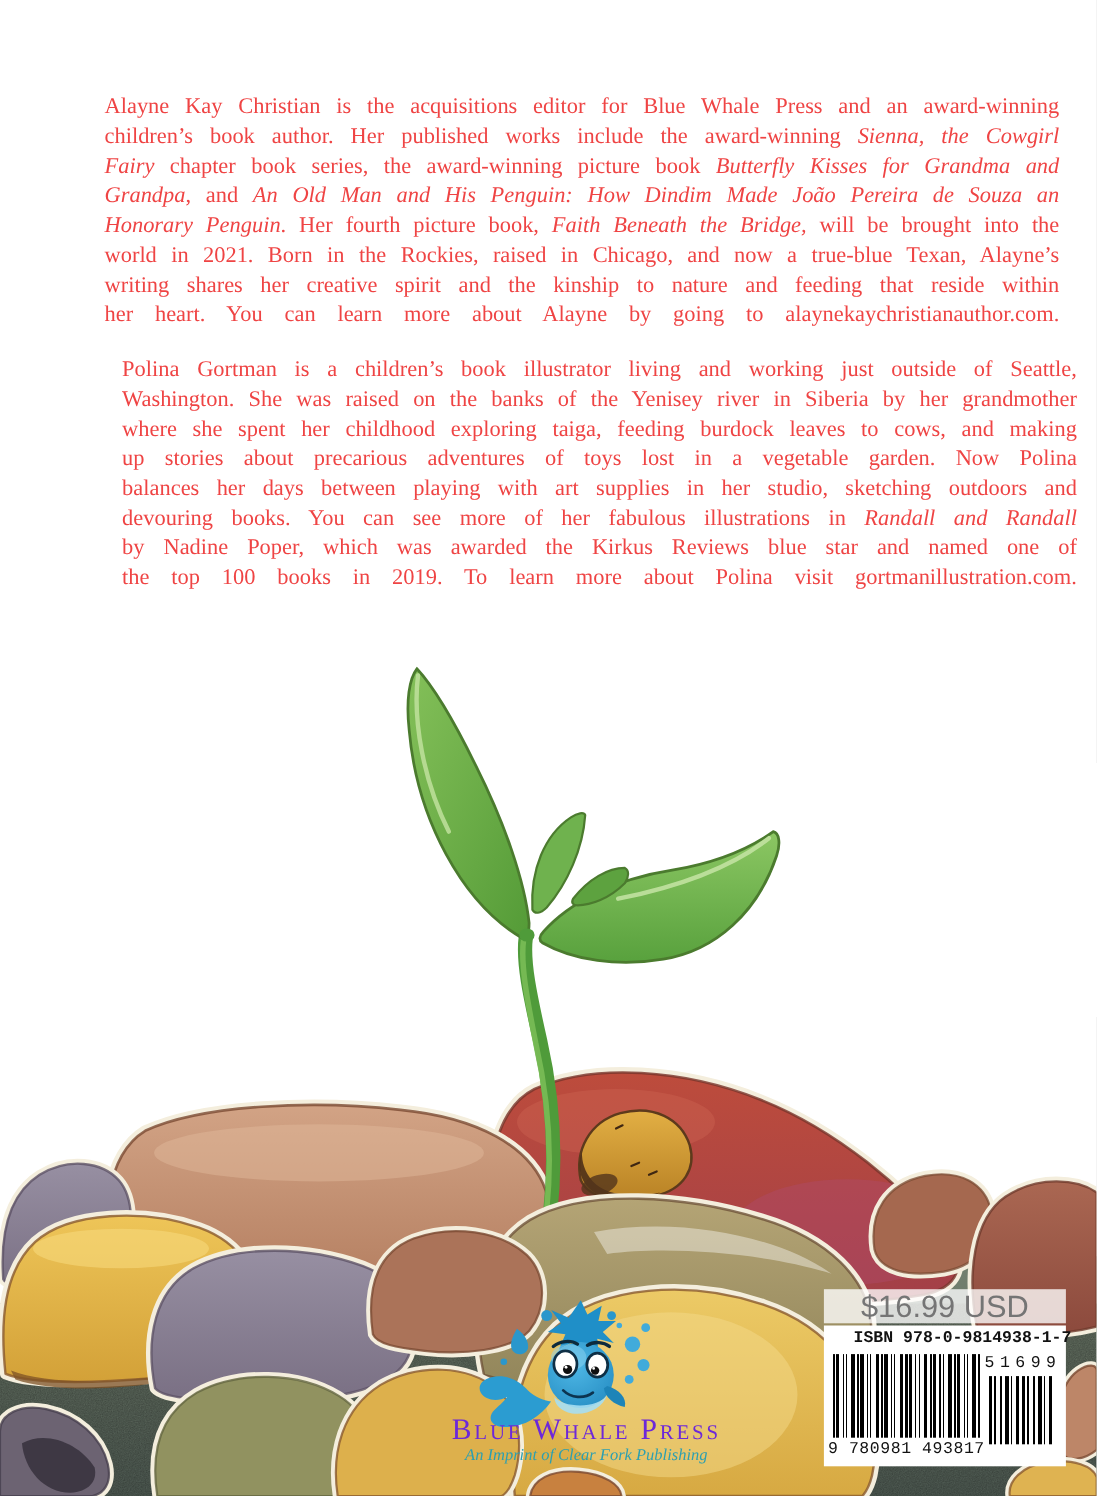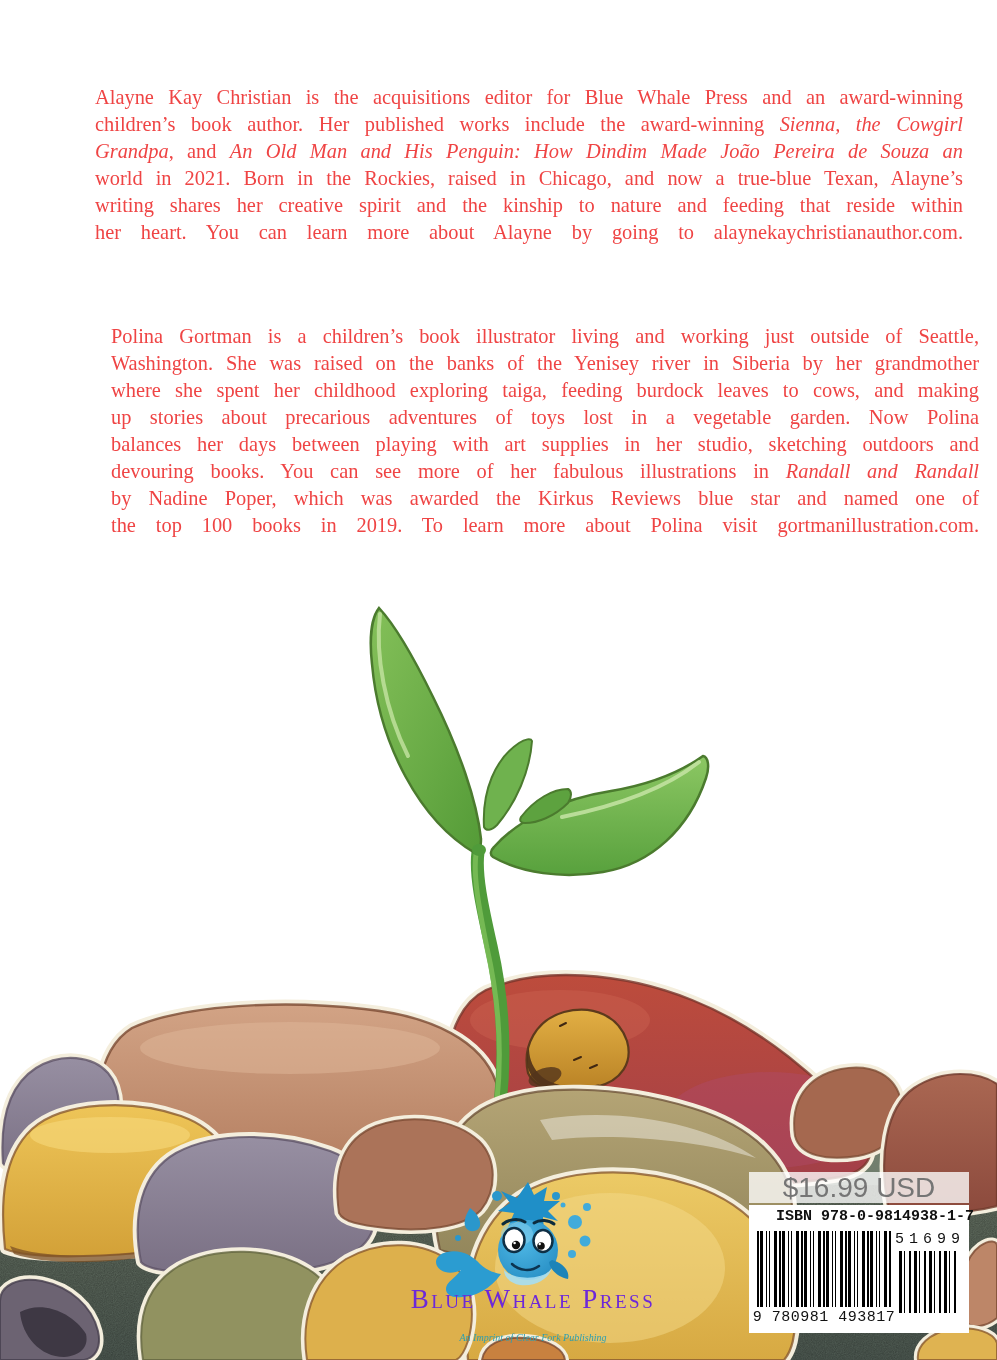--- a/index.html
+++ b/index.html
@@ -11,21 +11,21 @@
   .bio .tline{white-space:nowrap;text-align:justify;text-align-last:justify;height:27px;}
   .bio em{font-style:italic;}
   #author-bio{top:84px;}
   #illustrator-bio{top:323px;margin-left:16px;}
   
   .art{position:absolute;left:0;top:0;width:997px;height:1360px;z-index:1;}
   
   .press-wordmark{position:absolute;left:353px;top:1284px;width:360px;text-align:center;
       font-variant:small-caps;font-size:27px;letter-spacing:2.5px;color:#6d28d9;z-index:3;}
   .press-tagline{position:absolute;left:353px;top:1315px;width:360px;text-align:center;
-      font-style:italic;font-size:10px;color:#2d9fb0;z-index:3;margin-top:17px;}
+      font-style:italic;font-size:15px;color:#2d9fb0;z-index:3;}
   
   .price-tag{position:absolute;left:749px;top:1172px;width:220px;height:31px;
       background:rgba(255,255,255,.78);z-index:3;text-align:center;line-height:31px;
       font-family:"Liberation Sans",sans-serif;font-size:28px;color:#757575;}
   .barcode-box{position:absolute;left:749px;top:1205px;width:220px;height:128px;
       background:#ffffff;z-index:3;font-family:"Liberation Mono",monospace;color:#111;}
   .isbn-line{position:absolute;left:0;top:3px;width:252px;text-align:center;
       font-size:15px;font-weight:700;letter-spacing:0;}
   .bars-main{position:absolute;left:8px;top:26px;width:134px;height:76px;
       background:repeating-linear-gradient(90deg,#000 0 2px,#fff 2px 3px,#000 3px 6px,
@@ -244,21 +244,23 @@
         <circle cx="572" cy="1254" r="4"></circle>
           <circle cx="587" cy="1207" r="4"></circle>
           <circle cx="563" cy="1205" r="2.5"></circle>
       </g>
     </g>
   </svg>
 
   <div class="bio" id="author-bio">
       <div class="tline"><span>Alayne Kay Christian is the acquisitions editor for Blue Whale Press and an award-winning</span></div>
       <div class="tline"><span>children’s book author. Her published works include the award-winning </span><em>Sienna, the Cowgirl</em></div>
+      <div class="tline"><em>Fairy</em><span> chapter book series, the award-winning picture book </span><em>Butterfly Kisses for Grandma and</em></div>
       <div class="tline"><em>Grandpa</em><span>, and </span><em>An Old Man and His Penguin: How Dindim Made João Pereira de Souza an</em></div>
+      <div class="tline"><em>Honorary Penguin</em><span>. Her fourth picture book, </span><em>Faith Beneath the Bridge,</em><span> will be brought into the</span></div>
       <div class="tline"><span>world in 2021. Born in the Rockies, raised in Chicago, and now a true-blue Texan, Alayne’s</span></div>
       <div class="tline"><span>writing shares her creative spirit and the kinship to nature and feeding that reside within</span></div>
       <div class="tline"><span>her heart. You can learn more about Alayne by going to alaynekaychristianauthor.com.</span></div>
     </div>
   <div class="bio" id="illustrator-bio">
       <div class="tline"><span>Polina Gortman is a children’s book illustrator living and working just outside of Seattle,</span></div>
       <div class="tline"><span>Washington. She was raised on the banks of the Yenisey river in Siberia by her grandmother</span></div>
       <div class="tline"><span>where she spent her childhood exploring taiga, feeding burdock leaves to cows, and making</span></div>
       <div class="tline"><span>up stories about precarious adventures of toys lost in a vegetable garden. Now Polina</span></div>
       <div class="tline"><span>balances her days between playing with art supplies in her studio, sketching outdoors and</span></div>

